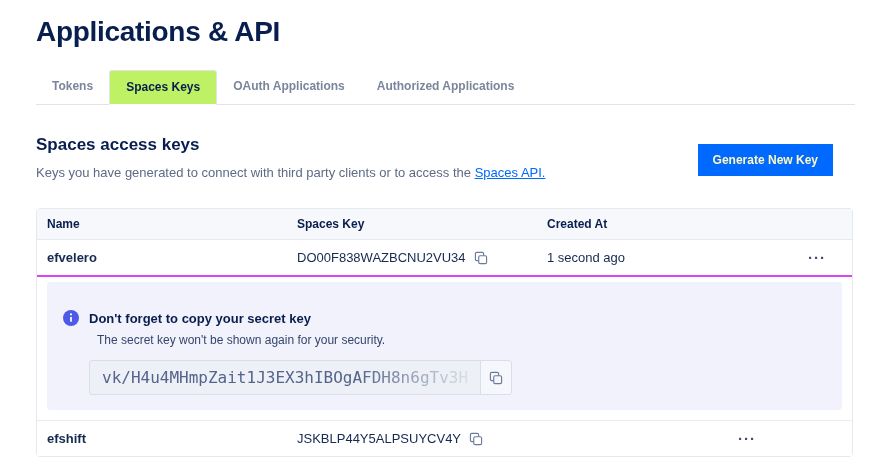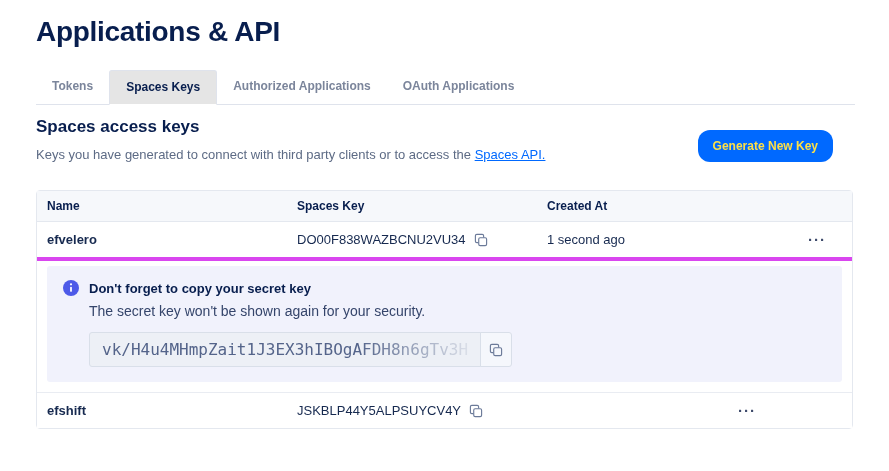--- a/index.html
+++ b/index.html
@@ -32,55 +32,55 @@
     font-size:12px;
     font-weight:bold;
     color:#7b859b;
     padding:9px 16px 10px;
     margin-bottom:-1px;
     cursor:pointer;
     white-space:nowrap;
   }
   .tab.active {
     color:var(--heading,#081e4e);
-    background:#e5e5e5;
+    background:#bef264;
     border:1px solid #dfe3ec;
     border-bottom:1px solid #fff;
     border-radius:3px 3px 0 0;
   }
 
   
   .section-head {
-    margin-top:12px;
+    margin-top:30px;
     display:flex;
     justify-content:space-between;
-    align-items:flex-end;
+    align-items:center;
     width:817px;
     padding-right:20px;
   }
   .section-title {
     font-size:17px;
     font-weight:bold;
     color:var(--heading,#081e4e);
   }
   .section-desc {
     margin-top:10px;
     font-size:13px;
     color:#5d6b85;
   }
   .link {
     color:var(--accent,#0069ff);
     text-decoration:underline;
     cursor:pointer;
   }
   .btn-primary {
     background:var(--accent,#0069ff);
-    color:#fde047;
+    color:#fef9c3;
     border:none;
-    border-radius:12px;
+    border-radius:0;
     font-family:"Liberation Sans", sans-serif;
     font-size:12px;
     font-weight:bold;
     padding:9px 15px;
     cursor:pointer;
     margin-top:4px;
     white-space:nowrap;
   }
 
   
@@ -98,21 +98,21 @@
   .thead {
     background:#f6f8fb;
     border-bottom:1px solid #e4e8ef;
   }
   .thead .cell {
     font-size:12px;
     font-weight:bold;
     padding:8px 10px;
     color:var(--heading,#081e4e);
   }
-  .body-row { border-bottom:4px solid #d946ef; background:#fff; }
+  .body-row { border-bottom:2px solid #d946ef; background:#fff; }
   .body-row.last { border-bottom:none; }
   .body-row .cell {
     font-size:13px;
     padding:10px 10px;
     color:#16294f;
     display:flex;
     align-items:center;
     gap:8px;
   }
   .cell.name { font-weight:bold; }
@@ -139,36 +139,36 @@
 
   
   .callout-row {
     padding:5px 10px 10px;
     border-bottom:1px solid #e9ecf2;
     background:#fff;
   }
   .callout {
     background:var(--callout_bg,#f1f2fc);
     border-radius:3px;
-    padding:14px 16px 15px;
+    padding:28px 16px 15px;
   }
   .callout-head {
     display:flex;
     align-items:center;
     gap:10px;
   }
   .info-icon { display:inline-flex; width:16px; height:16px; }
   .callout-title {
     font-size:13px;
     font-weight:bold;
     color:var(--heading,#081e4e);
   }
   .callout-body {
-    margin:7px 0 0 26px;
-    font-size:14px;
+    margin:7px 0 0 34px;
+    font-size:12px;
     color:#35456b;
   }
   .secret-group {
     margin:13px 0 0 26px;
     display:inline-flex;
     align-items:stretch;
   }
   .secret-key {
     background:#edf0f6;
     border:1px solid #d9dfe9;
@@ -201,22 +201,22 @@
 </head>
 <body>
 
 <div class="page">
 
   <h1 class="title">Applications &amp; API</h1>
 
   <nav class="tabs">
     <div class="tab">Tokens</div>
     <div class="tab active">Spaces Keys</div>
+    <div class="tab">OAuth Applications</div>
     <div class="tab">Authorized Applications</div>
-    <div class="tab">OAuth Applications</div>
   </nav>
 
   <div class="section-head">
     <div class="section-left">
       <h2 class="section-title">Spaces access keys</h2>
       <p class="section-desc"><span>Keys you have generated to connect with third party clients or to access the </span><a class="link">Spaces API.</a></p>
     </div>
     <button class="btn-primary">Generate New Key</button>
   </div>
 

